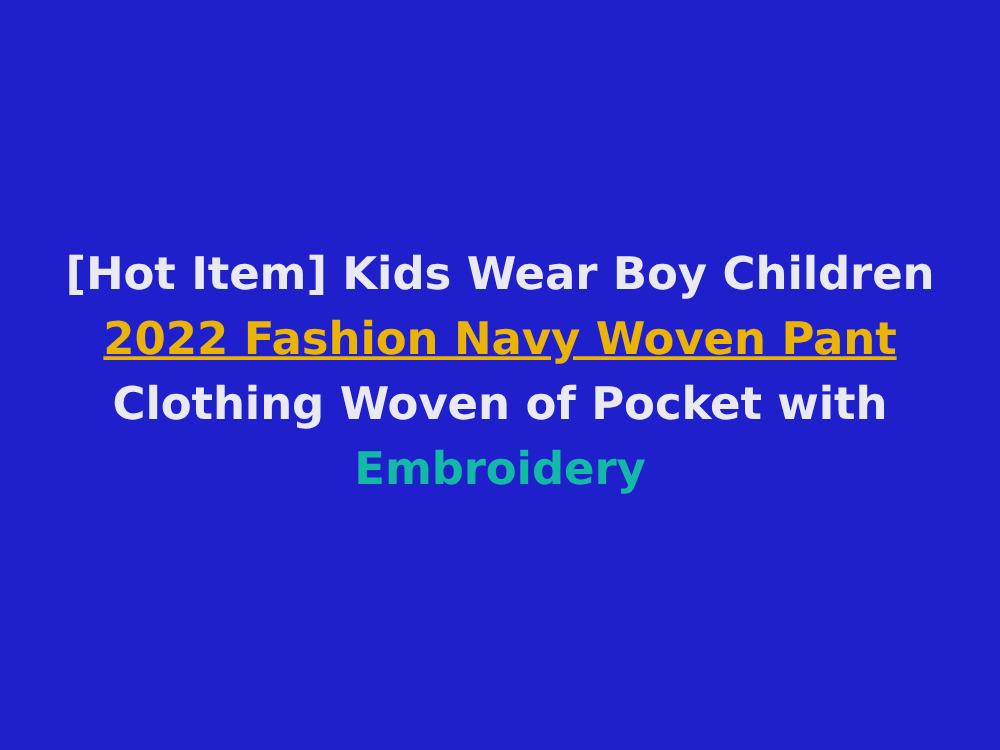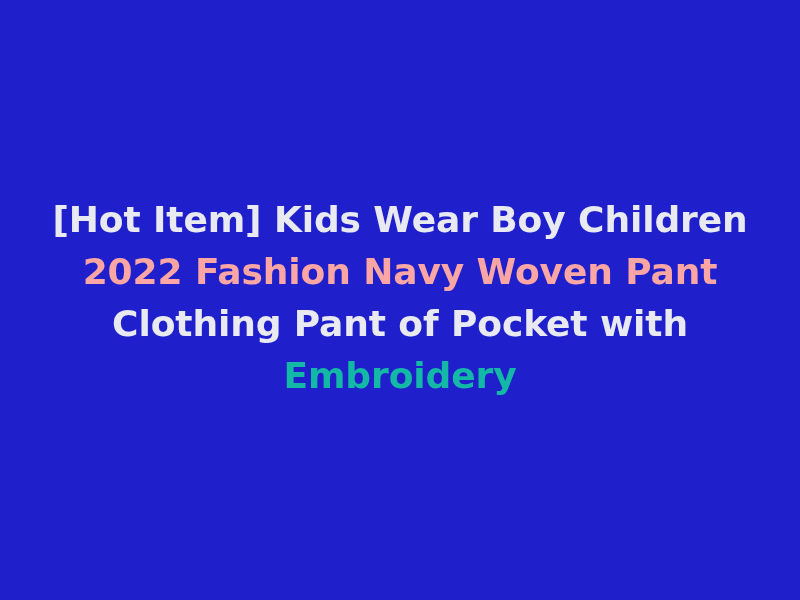--- a/index.html
+++ b/index.html
@@ -52,20 +52,20 @@
 </style>
 </head>
 <body style="background-color: rgb(31, 32, 204);">
 
 <div id="title-card" style="background-color: rgb(31, 32, 204);">
 
   <div id="headline-block">
 
     <span class="headline-line" style="color: rgb(233, 233, 242);">[Hot Item] Kids Wear Boy Children</span>
 
-    <span class="headline-line" style="color: #fca5a5;">2022 Fashion Navy Woven Pant</span>
+    <span class="headline-line" style="color: #eab308; text-decoration: underline;">2022 Fashion Navy Woven Pant</span>
 
-    <span class="headline-line" style="color: rgb(233, 233, 242);">Clothing Pant of Pocket with</span>
+    <span class="headline-line" style="color: rgb(233, 233, 242);">Clothing Woven of Pocket with</span>
 
     <span class="headline-line" style="color: #14b8a6;">Embroidery</span>
 
   </div>
 </div>
 
 </body></html>

